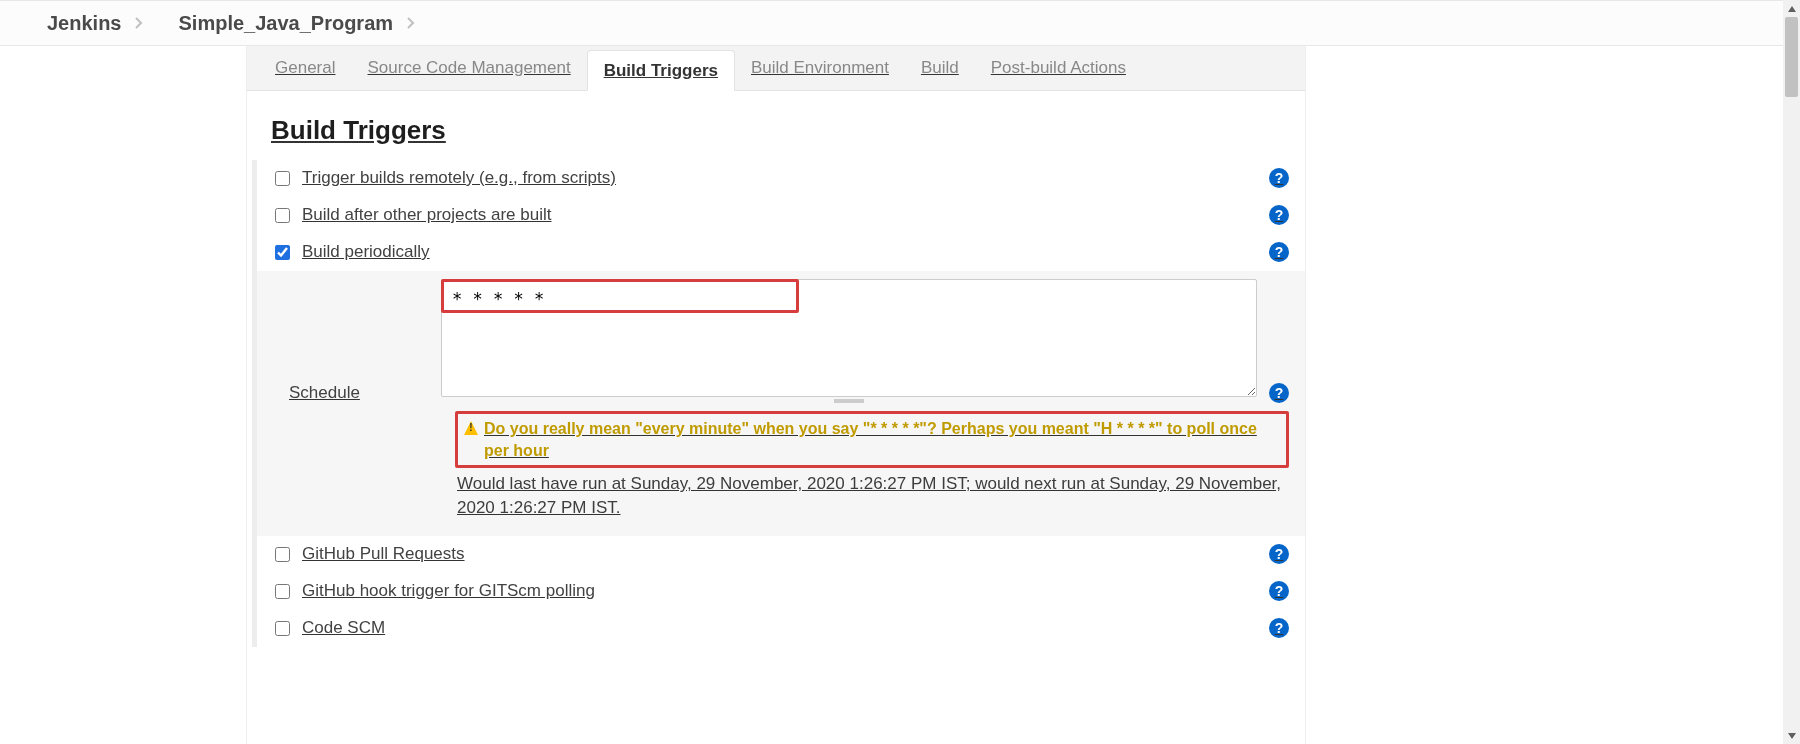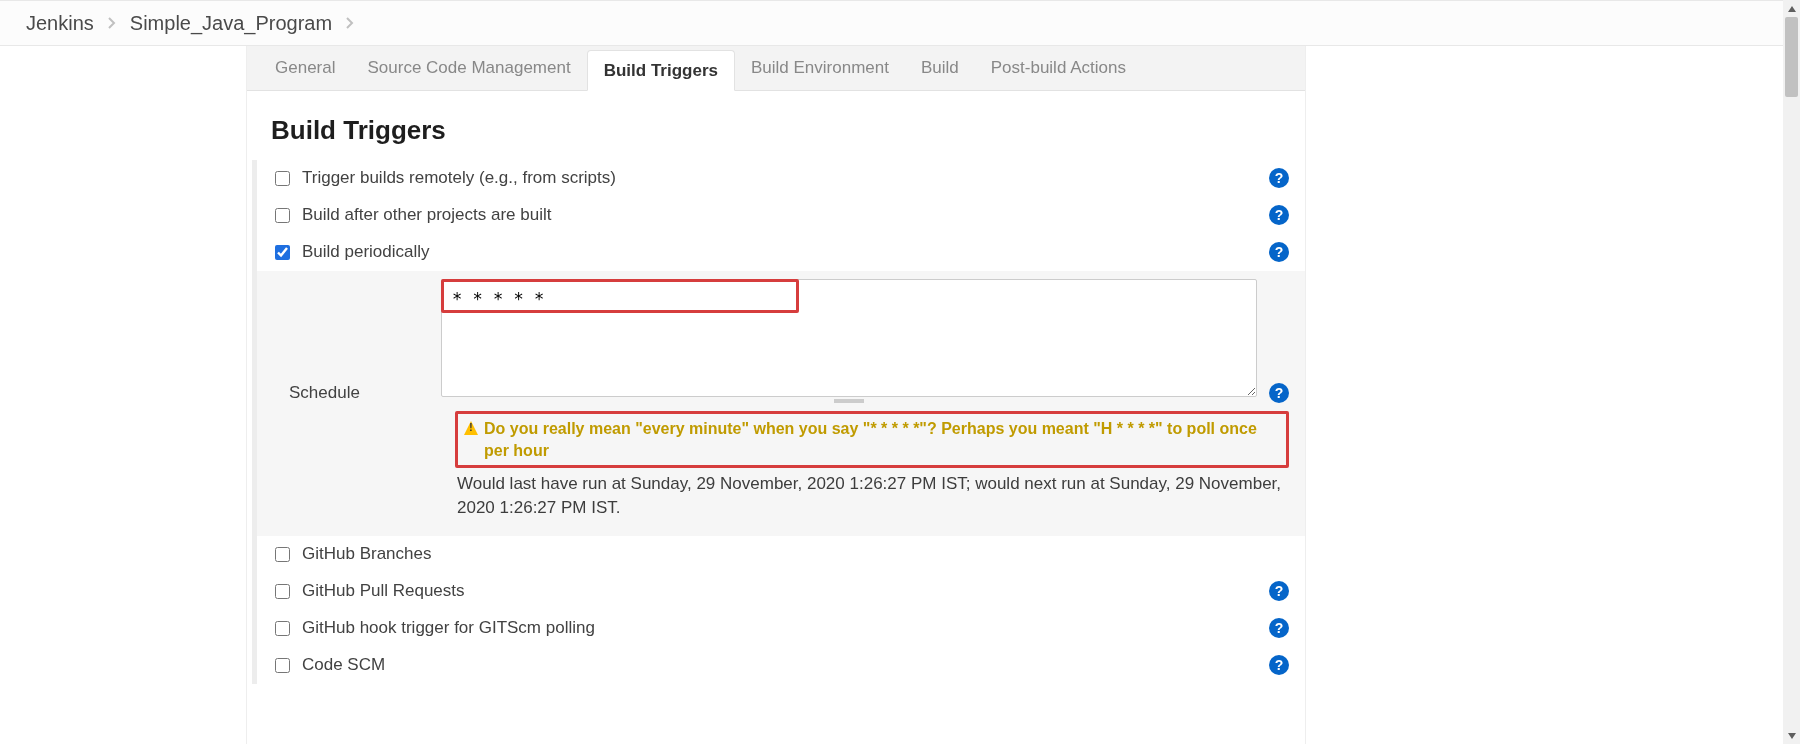--- a/index.html
+++ b/index.html
@@ -4,28 +4,28 @@
 <style>
   * { box-sizing: border-box; }
   html, body { margin:0; padding:0; font-family: Arial, Helvetica, sans-serif; color:#333; background:#fff; }
   body { width:1800px; height:744px; position:relative; overflow:hidden; }
 
   
   .crumb-bar {
     height:46px; width:100%; border-top:1px solid #e8e8e8; border-bottom:1px solid #e8e8e8;
     background:#fcfcfc; display:flex; align-items:center; padding-left:26px; font-size:20px;
   }
-  .crumb-bar .crumb { font-weight:400; color:#4a4a4a; cursor:pointer; }
+  .crumb-bar .crumb { font-weight:700; color:#4a4a4a; cursor:pointer;margin-left:21px; }
   .crumb-sep { margin:0 14px; color:#c0c0c0; cursor:pointer; }
   .crumb-sep svg { display:block; }
 
   
   .content {
     position:absolute; top:46px; left:246px; width:1060px; bottom:0;
-    border-left:1px solid #eee; border-right:1px solid #eee;
+    border-left:1px solid #eee; border-right:1px solid #eee;text-decoration:underline;
   }
 
   
   .tab-strip {
     height:45px; background:#f3f3f3; display:flex; align-items:stretch;
     padding-left:12px; border-bottom:1px solid #e2e2e2;
   }
   .tab {
     display:flex; align-items:center; padding:0 16px; color:#888; font-size:17px; cursor:pointer;
   }
@@ -162,25 +162,20 @@
       </div>
 
       <div class="warn-block">
         <span class="warn-icon"></span>
         <span class="warn-text">Do you really mean "every minute" when you say "* * * * *"? Perhaps you meant "H * * * *" to poll once per hour</span>
       </div>
 
       <div class="info-text">Would last have run at Sunday, 29 November, 2020 1:26:27 PM IST; would next run at Sunday, 29 November, 2020 1:26:27 PM IST.</div>
     </div>
 
-    <label class="opt-row">
-      <input type="checkbox" style="">
-      <span>GitHub Branches</span>
-      <span class="spacer"></span>
-    </label>
 
     <label class="opt-row">
       <input type="checkbox" style="">
       <span>GitHub Pull Requests</span>
       <span class="spacer"></span>
       <span class="help-badge">?</span>
     </label>
 
     <label class="opt-row">
       <input type="checkbox" style="">

